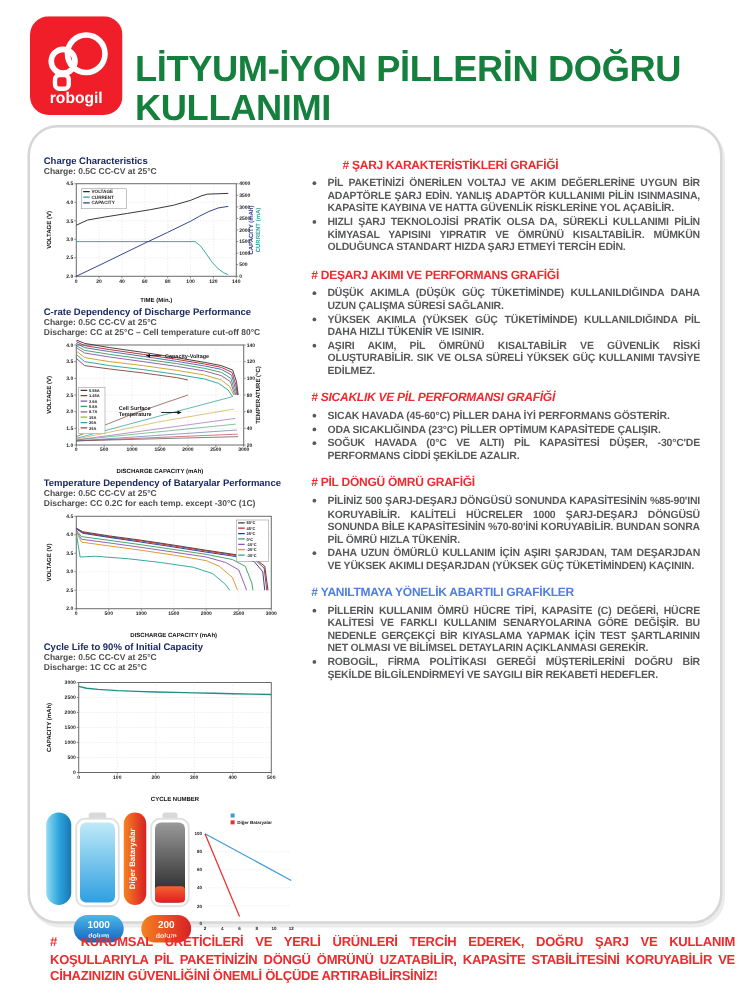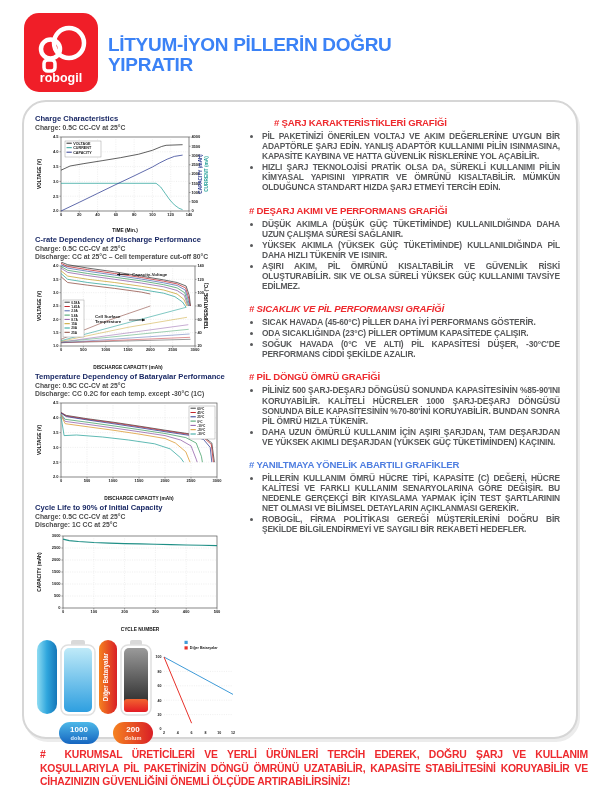--- a/index.html
+++ b/index.html
@@ -1,25 +1,25 @@
 <!DOCTYPE html>
 <html><head>
 <meta charset="utf-8">
 <style>
   html,body{margin:0;padding:0;background:#fff;}
   .page{position:relative;width:600px;height:800px;background:#fff;overflow:hidden;
         font-family:"Liberation Sans",sans-serif;}
   
   .logo{position:absolute;left:24px;top:13px;width:74px;height:93px;}
-  .title{position:absolute;left:108px;top:22px;width:460px;color:#3b82f6;
-         font-size:19px;font-weight:800;line-height:1.07;letter-spacing:-0.3px;}
+  .title{position:absolute;left:108px;top:22px;width:460px;color:#15803d;
+         font-size:29px;font-weight:800;line-height:1.07;letter-spacing:-0.3px;}
   
   .card{position:absolute;left:22px;top:100px;width:556px;height:639px;
         border:2px solid #d6d6d6;border-radius:24px;box-sizing:border-box;
-        box-shadow:2px 3px 0 #ececec;display:flex;padding:13px 8px 4px 11px;gap:6px;background:#fff;}
+        box-shadow:2px 3px 0 #ececec;display:flex;padding:23px 8px 4px 11px;gap:6px;background:#fff;}
   .col-left{width:204px;flex:0 0 204px;}
   .col-right{flex:1;padding:2px 8px 0 4px;}
   .chart-block{margin-bottom:3px;}
   .c-title{font-size:7.6px;font-weight:bold;color:#1b2a66;line-height:1.18;}
   .c-sub{font-size:6.8px;font-weight:bold;color:#4d4d4d;line-height:1.18;}
   .chart-svg{display:block;margin-top:1px;}
   .battery-panel{display:flex;align-items:flex-start;margin-top:4px;}
   
   .sec{margin-bottom:12px;}
   .sec h2{margin:0 0 3px 0;font-size:9.6px;font-weight:800;letter-spacing:-0.2px;line-height:1.15;}
@@ -38,21 +38,21 @@
   <div class="logo">
     <svg viewBox="0 0 74 79" width="74" height="79">
       <rect x="0" y="0" width="74" height="79" rx="15" fill="#f01e28"></rect>
       <circle cx="45" cy="30" r="15" fill="none" stroke="#ffffff" stroke-width="4.5"></circle>
       <circle cx="26.5" cy="36" r="9.5" fill="none" stroke="#ffffff" stroke-width="4.5"></circle>
       <rect x="20" y="47" width="11" height="11" rx="3.5" fill="none" stroke="#ffffff" stroke-width="3.5"></rect>
       <text x="37" y="69" text-anchor="middle" font-size="12.5" font-weight="bold" fill="#ffffff" font-family="Liberation Sans, sans-serif">robogil</text>
     </svg>
   </div>
   <h1 class="title"><span>LİTYUM-İYON PİLLERİN DOĞRU</span><br>
-      <span>YIPRATIR</span></h1>
+      <span>KULLANIMI</span></h1>
 
   <div class="card">
 
     <div class="col-left">
 
       <div class="chart-block">
         <div class="c-title">Charge Characteristics</div>
         <div class="c-sub">Charge: 0.5C CC-CV at 25°C</div>
         <svg class="chart-svg" viewBox="0 0 190 100" width="190" height="100">
             <rect x="26" y="4" width="128" height="74" fill="#fff" stroke="#555" stroke-width="0.7"></rect>

